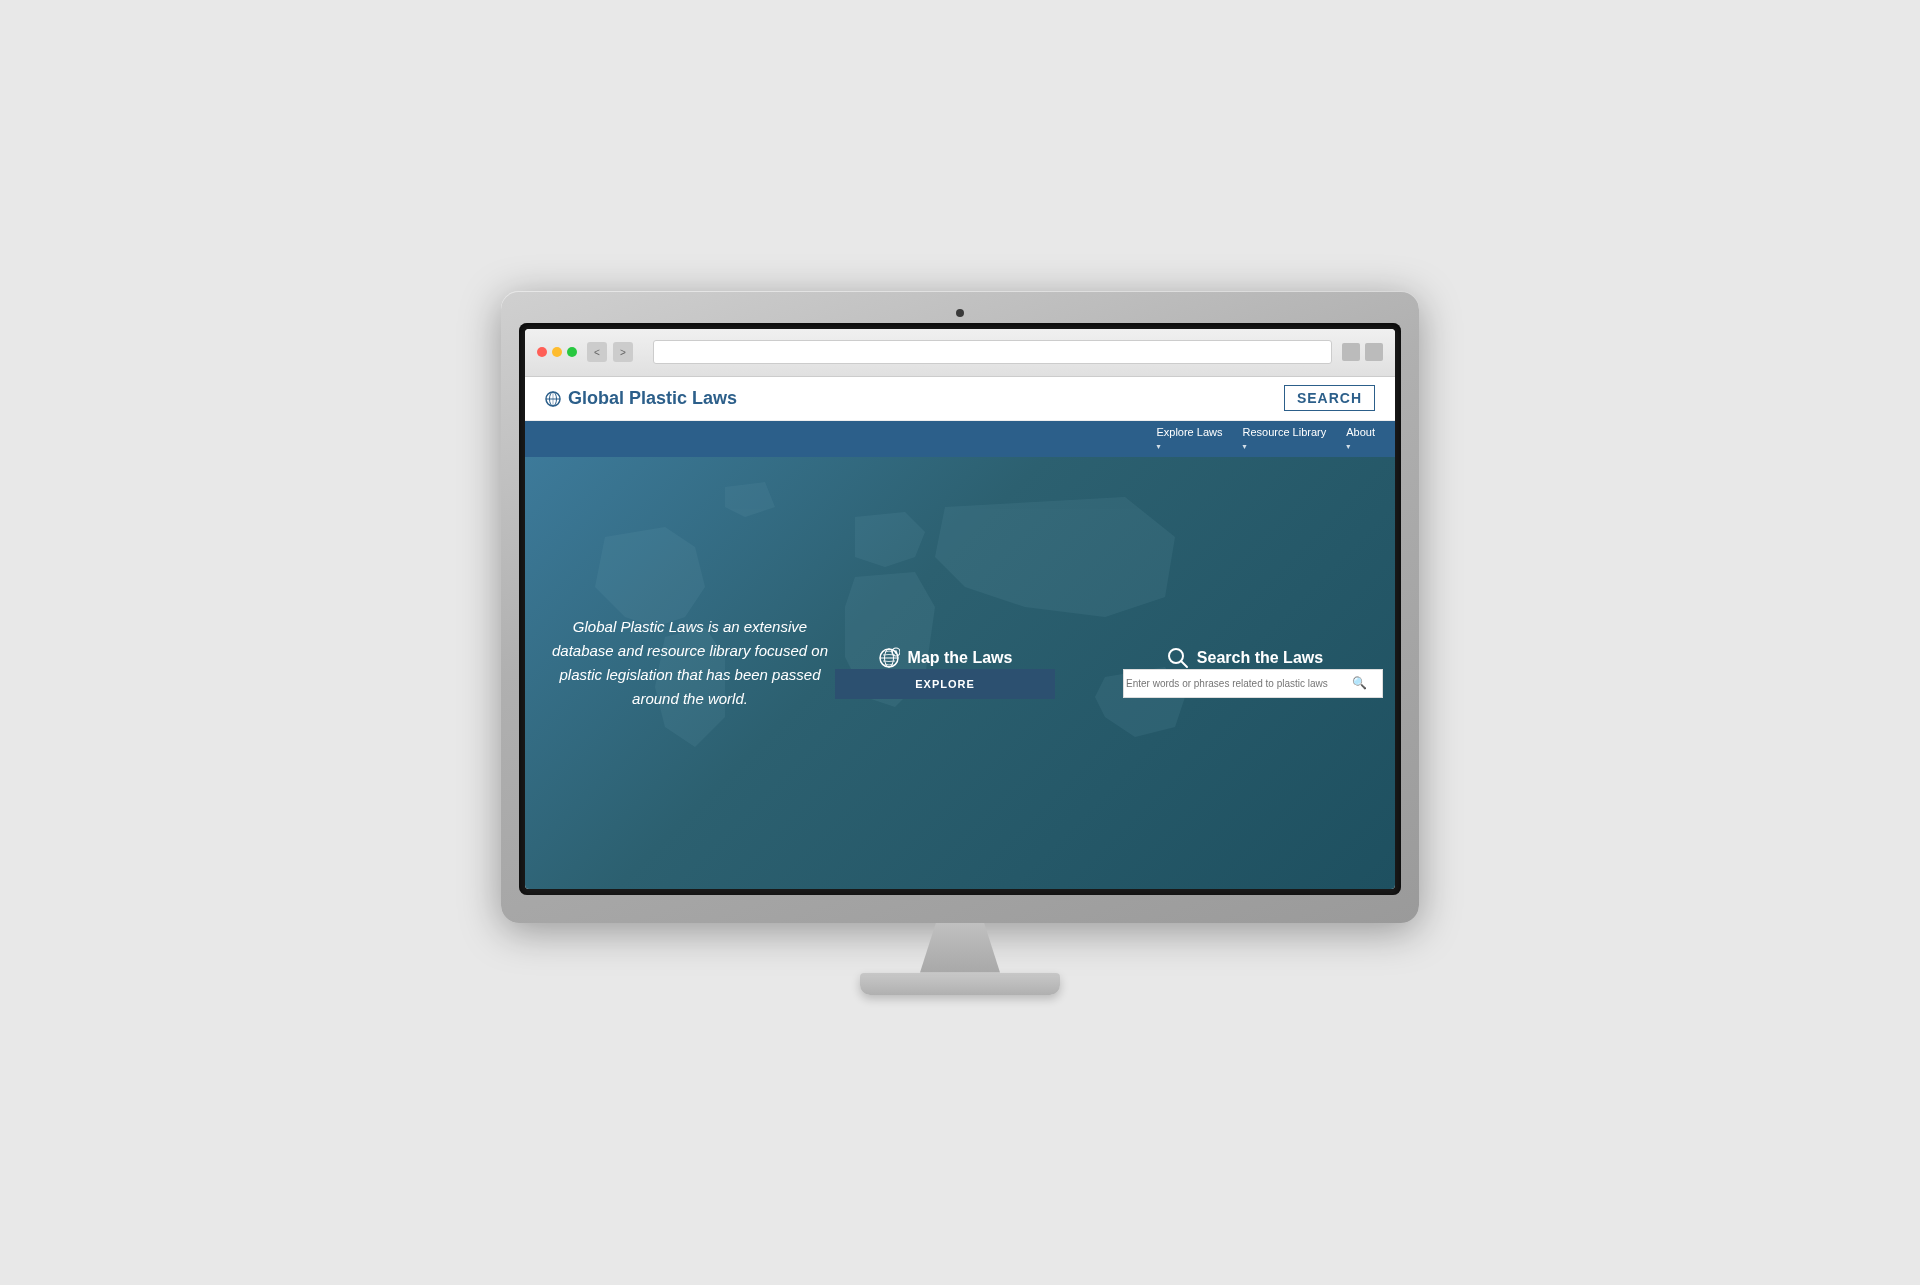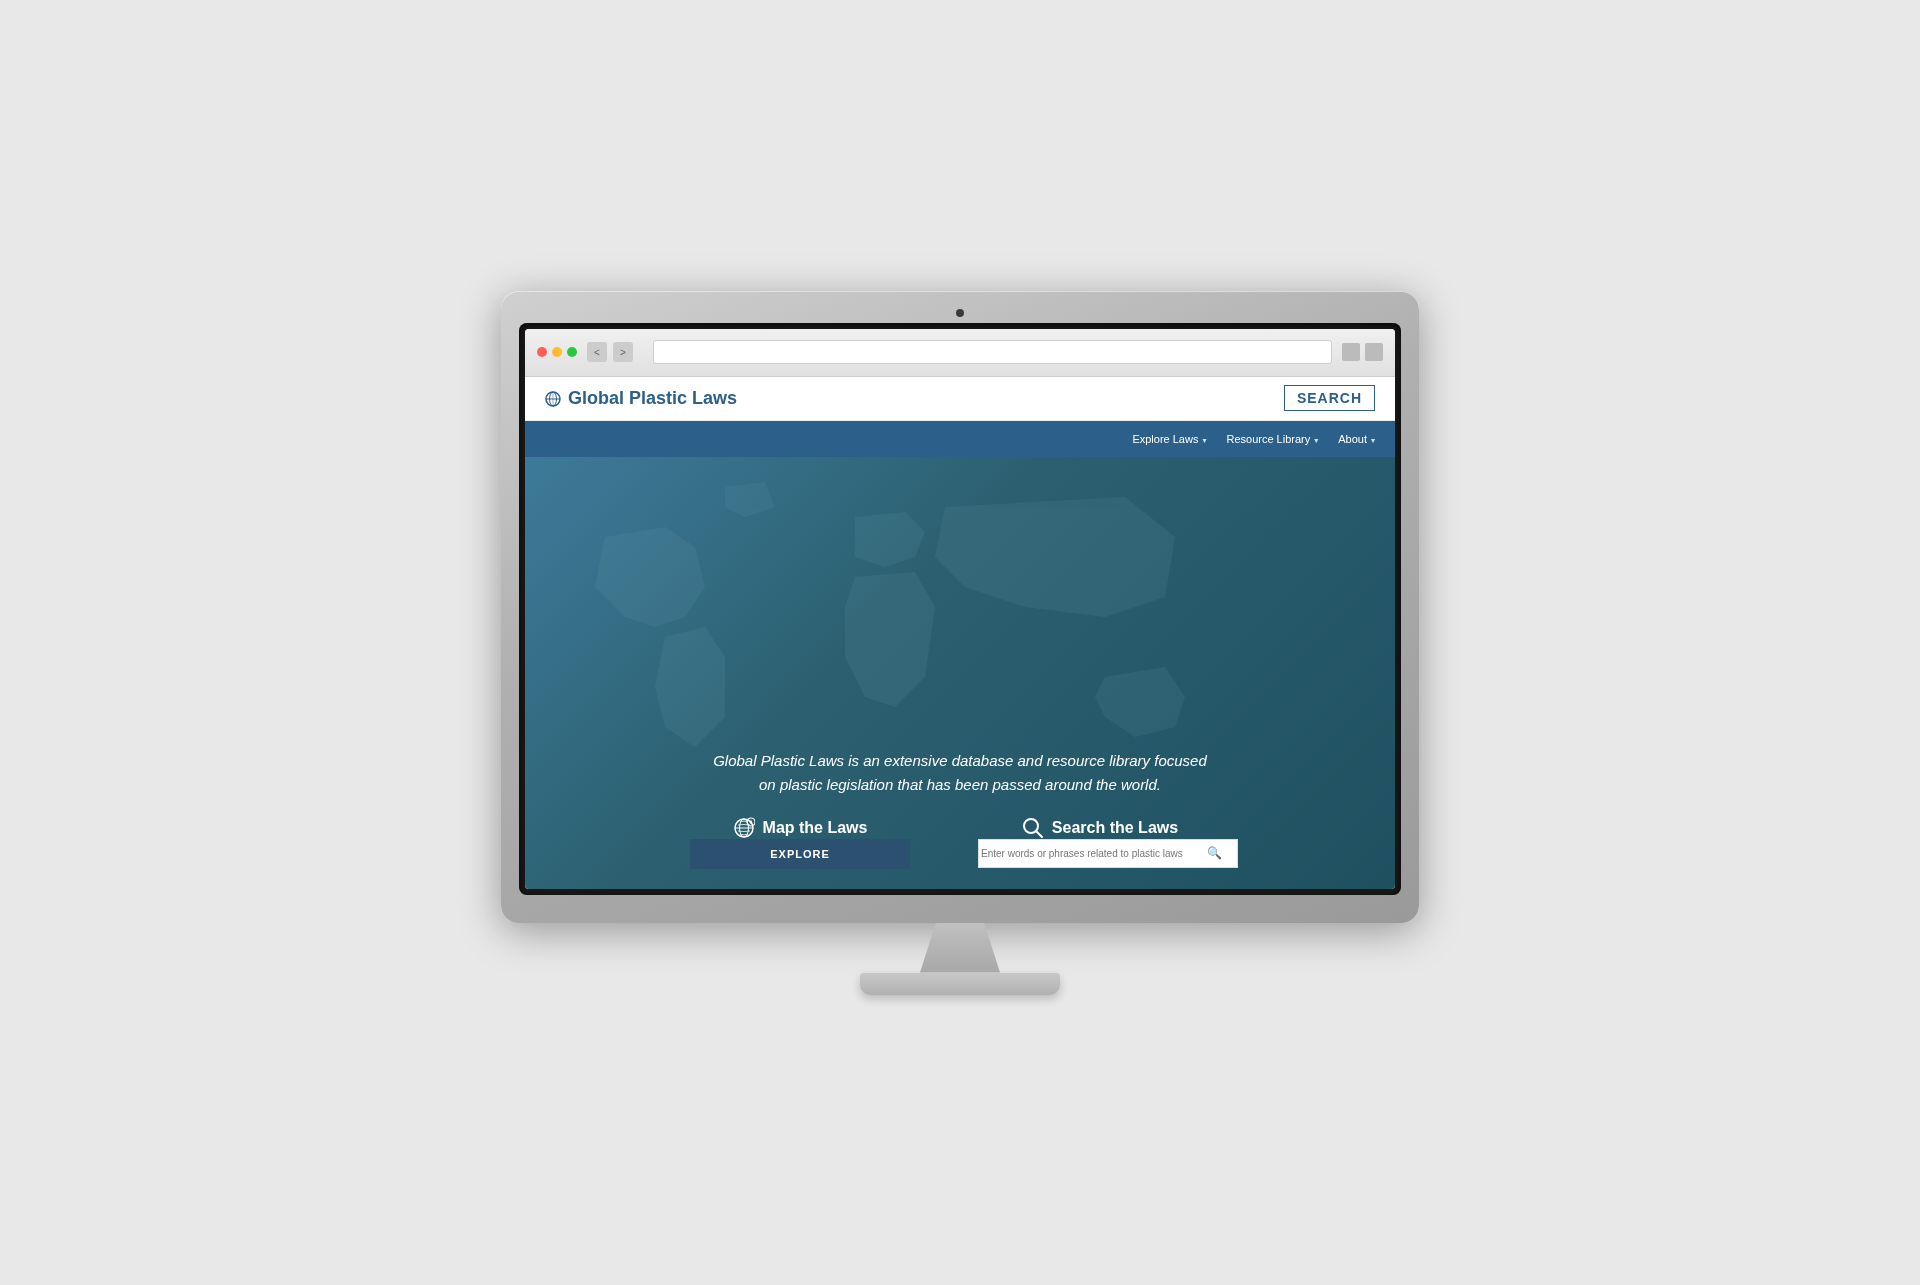--- a/index.html
+++ b/index.html
@@ -188,40 +188,41 @@
       justify-content: flex-end;
       padding: 0 20px;
       gap: 20px;
       flex-shrink: 0;
     }
 
     .nav-item {
       color: #fff;
       font-size: 11px;
       display: flex;
-      align-items: flex-end;
+      align-items: flex-start;
       gap: 4px;
       cursor: pointer;
+      flex-direction: column;
     }
 
     .nav-chevron {
       font-size: 8px;
       opacity: 0.8;
     }
 
     
     .hero {
       background: linear-gradient(135deg, #3d7a9a 0%, #2c6070 40%, #1e5060 100%);
       flex: 1;
       position: relative;
       overflow: hidden;
       display: flex;
-      flex-direction: column;
-      align-items: center;
-      justify-content: flex-end;
+      flex-direction: row;
+      align-items: center;
+      justify-content: space-between;
       padding: 20px;
     }
 
     
     .world-map-bg {
       position: absolute;
       top: 0; left: 0; right: 0; bottom: 0;
       opacity: 0.2;
     }
 

